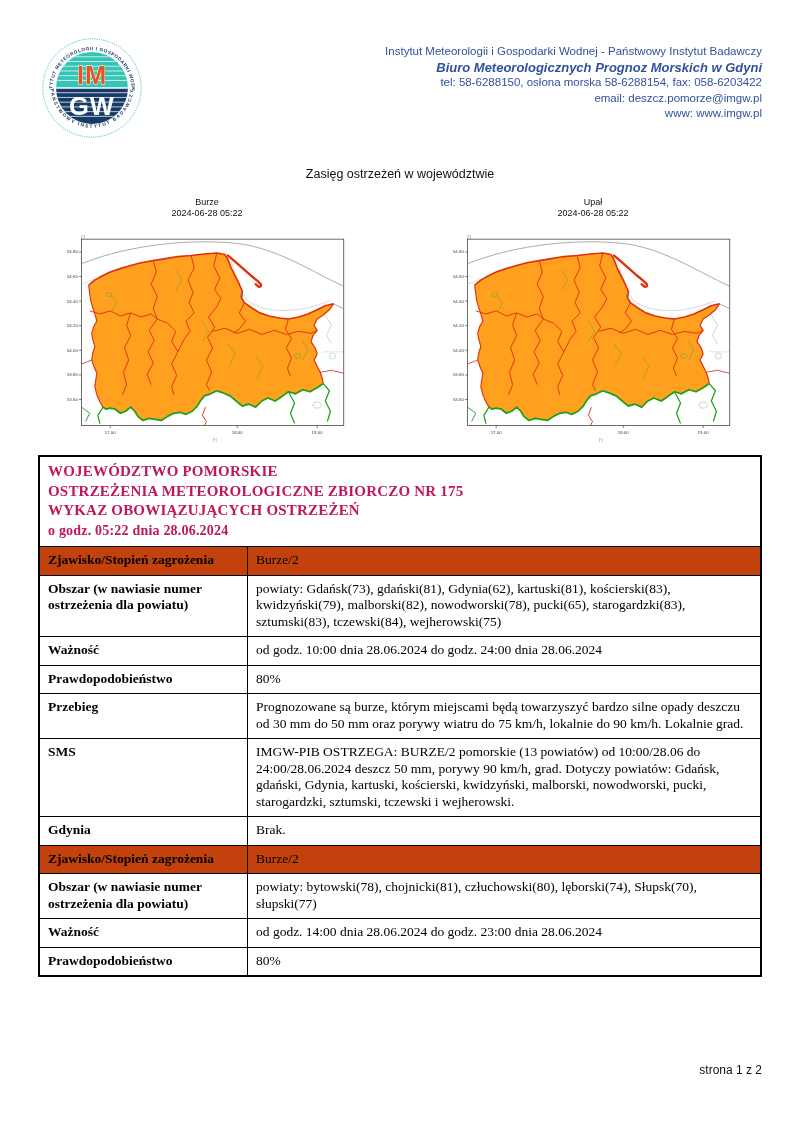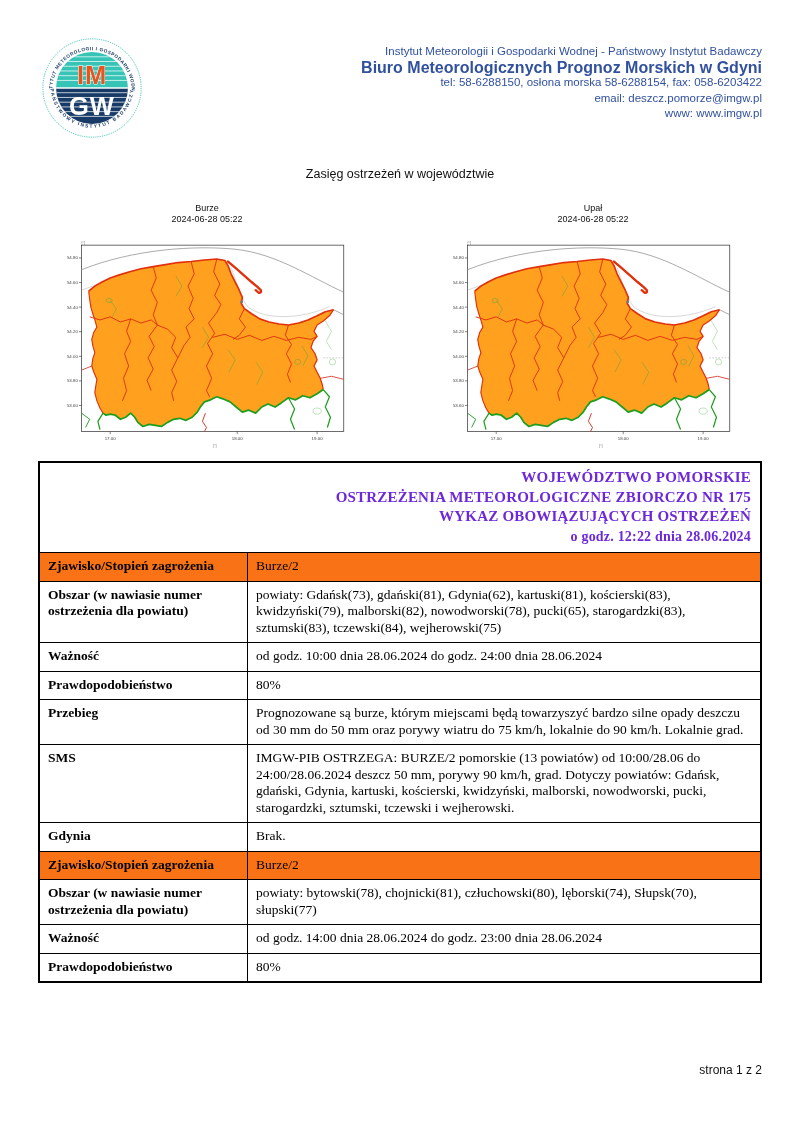--- a/index.html
+++ b/index.html
@@ -2,44 +2,44 @@
 <html lang="pl"><head>
 <meta charset="utf-8">
 <style>
   html,body{margin:0;padding:0;background:#fff;}
   body{width:800px;height:1132px;position:relative;font-family:"Liberation Sans",sans-serif;color:#000;overflow:hidden;}
 
   
   .header{display:flex;align-items:flex-start;padding:36px 38px 0 40px;}
   .logo-wrap{width:112px;flex:0 0 auto;}
   .head-text{flex:1;text-align:right;color:#31519E;font-size:11.5px;line-height:15.5px;padding-top:8px;}
-  .head-text .hl-bold{font-weight:bold;font-size:16px;}
+  .head-text .hl-bold{font-weight:bold;font-size:13px;font-style:italic;}
 
   
   .section-title{text-align:center;margin-top:23px;font-size:12.5px;color:#111;}
 
   
-  .maps-row{display:flex;justify-content:center;gap:94px;margin-top:22px;}
+  .maps-row{display:flex;justify-content:center;gap:94px;margin-top:16px;}
   .map-fig{margin:0;width:292px;}
   .map-caption{text-align:center;font-size:9px;line-height:11px;color:#111;margin-bottom:14px;}
   .map-svg{width:292px;height:210px;display:block;background:#fff;}
   .tick{font-size:4.3px;fill:#444;font-family:"Liberation Sans",sans-serif;}
   .ty{text-anchor:end;}
   .tx{text-anchor:middle;}
   .unit{font-size:3.6px;fill:#777;font-family:"Liberation Sans",sans-serif;}
 
   
   .tbl-wrap{margin:12px 38px 0 38px;}
   table.warn{border-collapse:collapse;width:724px;border:2px solid #000;font-family:"Liberation Serif",serif;}
   table.warn td{border:1px solid #000;vertical-align:top;padding:5px 9px 6px 8px;font-size:13.5px;line-height:16.5px;}
-  td.title-cell{text-align:right;color:#6d28d9;font-weight:bold;padding:9px 6px 10px 6px;margin-top:17px;}
+  td.title-cell{text-align:left;color:#be185d;font-weight:bold;padding:9px 6px 10px 6px;margin-top:17px;}
   .title-line{font-size:15px;line-height:19.5px;letter-spacing:.2px;}
   .title-line.small{font-size:14px;}
   td.lbl{width:190px;font-weight:bold;}
-  tr.hl td{background:#f97316;}
+  tr.hl td{background:#c2410c;}
   td.val{}
 
   
   .footer{position:absolute;right:38px;top:1063px;font-size:12px;color:#111;}
 
   
   .ringtxt{font-family:"Liberation Sans",sans-serif;font-size:5px;font-weight:bold;fill:#173B66;letter-spacing:.55px;}
   .ringtxt2{letter-spacing:1.6px;}
   .monogram{font-family:"Liberation Sans",sans-serif;font-weight:bold;font-size:27px;letter-spacing:1px;text-anchor:middle;}
 </style>
@@ -234,21 +234,21 @@
 </div>
 
 <div class="tbl-wrap">
   <table class="warn">
     <tbody>
       <tr>
         <td class="title-cell" colspan="2">
           <div class="title-line">WOJEWÓDZTWO POMORSKIE</div>
           <div class="title-line">OSTRZEŻENIA METEOROLOGICZNE ZBIORCZO  NR 175</div>
           <div class="title-line">WYKAZ  OBOWIĄZUJĄCYCH OSTRZEŻEŃ</div>
-          <div class="title-line small">o godz. 12:22 dnia 28.06.2024</div>
+          <div class="title-line small">o godz. 05:22 dnia 28.06.2024</div>
         </td>
       </tr>
     </tbody>
     <tbody>
         <tr class="hl">
     <td class="lbl">Zjawisko/Stopień zagrożenia</td>
     <td class="val">Burze/2</td>
   </tr>
         <tr>
     <td class="lbl">Obszar (w nawiasie numer ostrzeżenia dla powiatu)</td>

